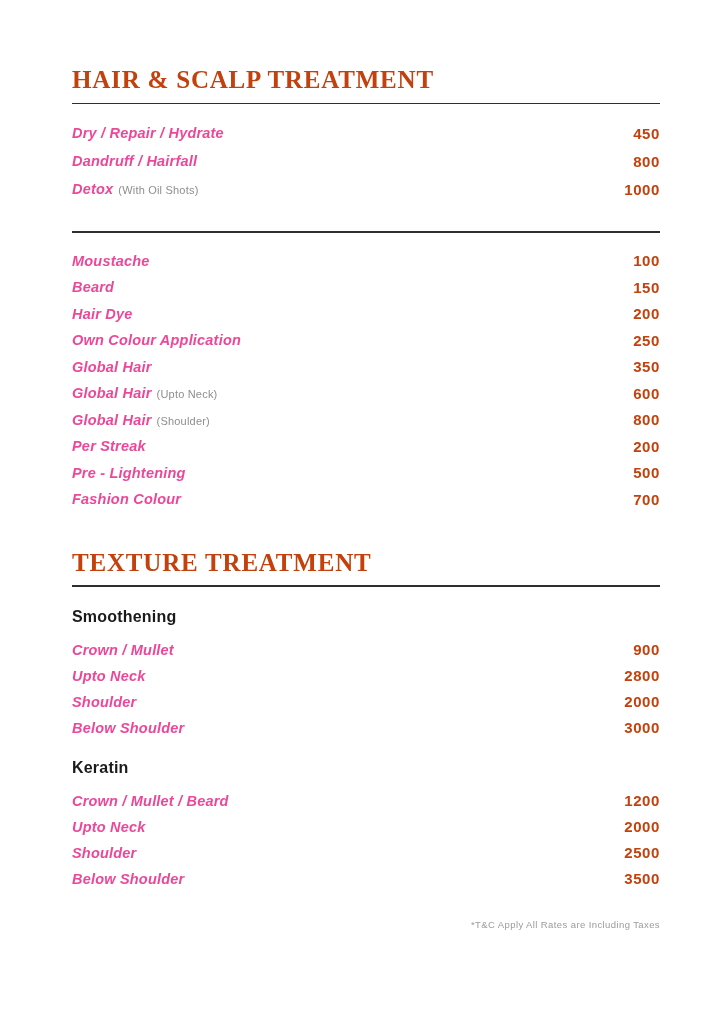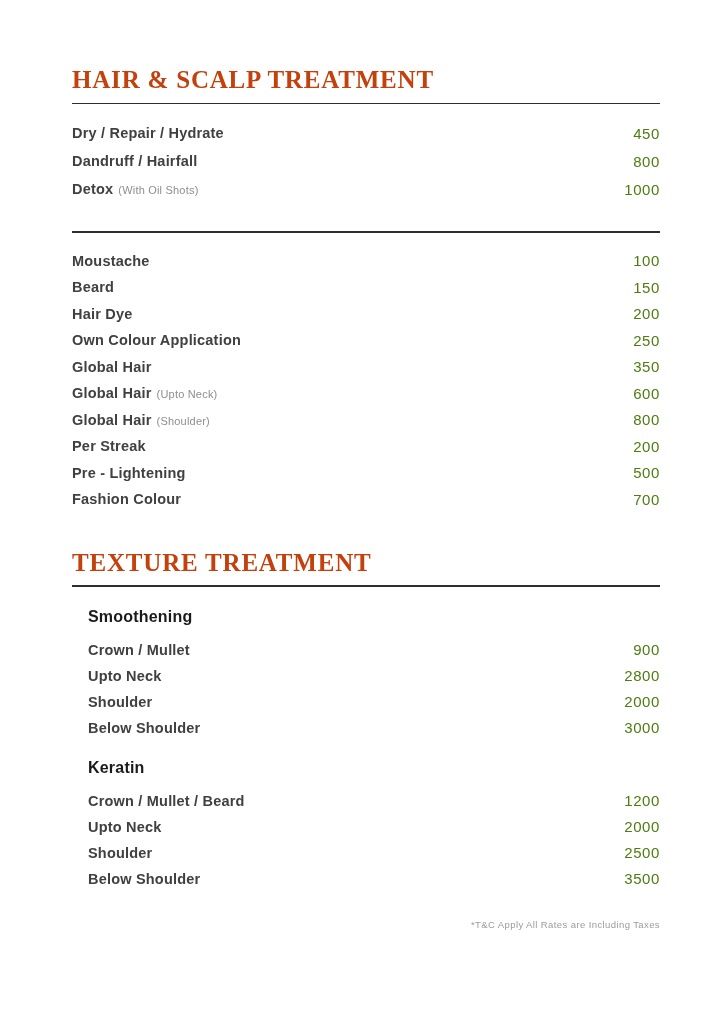--- a/index.html
+++ b/index.html
@@ -38,46 +38,47 @@
   .s1 .row { height: 28px; }
   .s2 .row { height: 26.5px; }
   .s3 .row { height: 26px; }
   .s1 { margin-bottom: 28px; }
   .s2 { margin-bottom: 36px; }
   .item-label { display: inline-flex; align-items: baseline; }
   .item-name {
     font-weight: 700;
     font-size: 14.5px;
     letter-spacing: 0.2px;
-    color: #404040;
+    color: #ec4899;
     white-space: pre;
+    font-style: italic;
   }
   .item-note {
     font-size: 11px;
     font-weight: 400;
     color: #8e8e8e;
     margin-left: 5px;
     letter-spacing: 0.2px;
   }
   .item-note:empty { margin-left: 0; }
   .item-price {
-    font-weight: 400;
+    font-weight: 700;
     font-size: 15px;
     letter-spacing: 0.6px;
-    color: #4d7c0f;
+    color: #c2410c;
   }
   .sub-title {
     font-weight: 700;
     font-size: 16px;
     letter-spacing: 0.2px;
     color: #1a1a1a;
     margin: 0;
     padding: 0;
   }
-  .s3 .rows { padding-top: 21px; margin-left: 16px; }
+  .s3 .rows { padding-top: 21px; }
   .s3 .group-rows { padding-top: 11px; padding-bottom: 9px; }
   .s3 .group + .group { padding-top: 9px; }
   .footer-note {
     margin-top: 18px;
     text-align: right;
     font-size: 9.5px;
     letter-spacing: 0.4px;
     color: #9b9b9b;
     font-weight: 400;
   }

